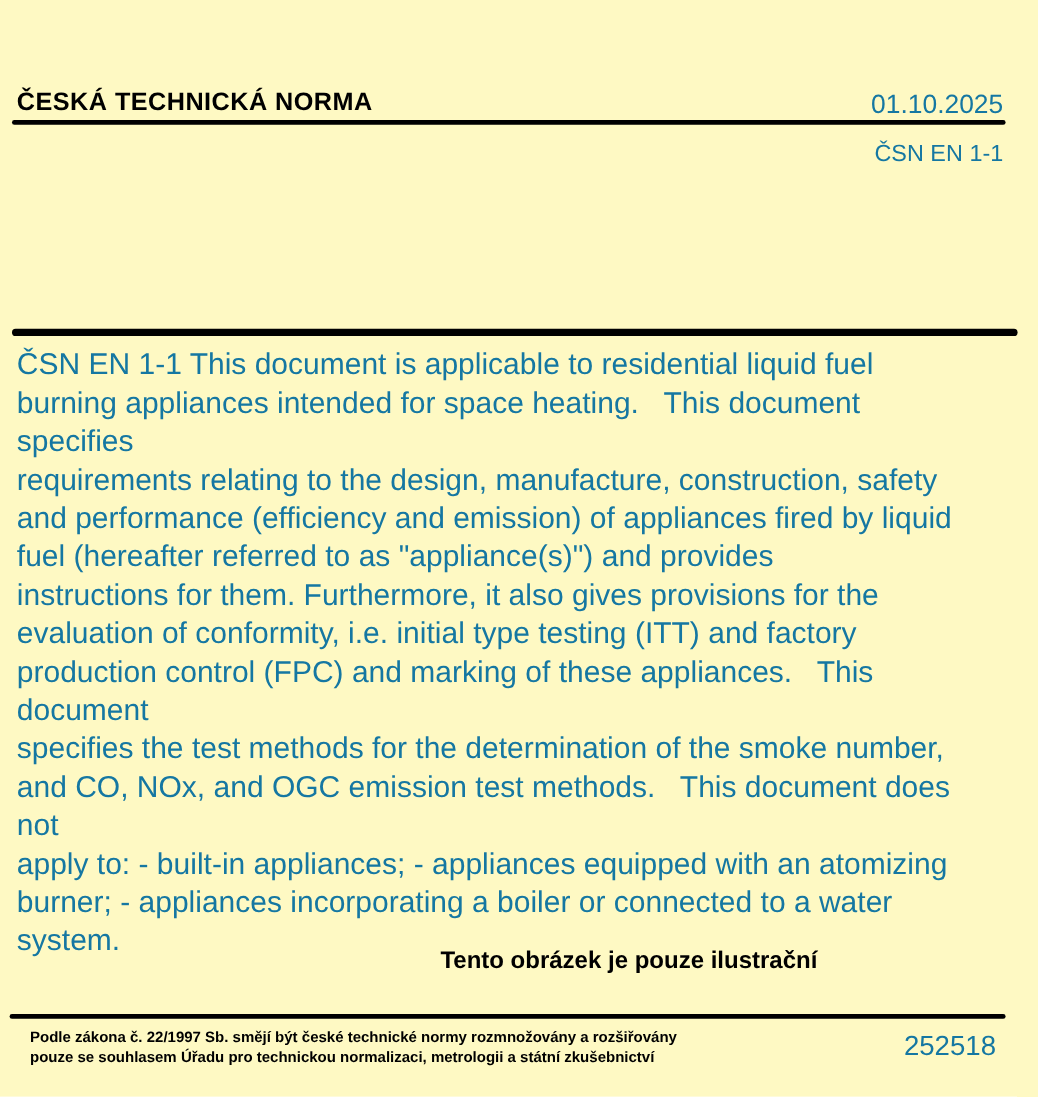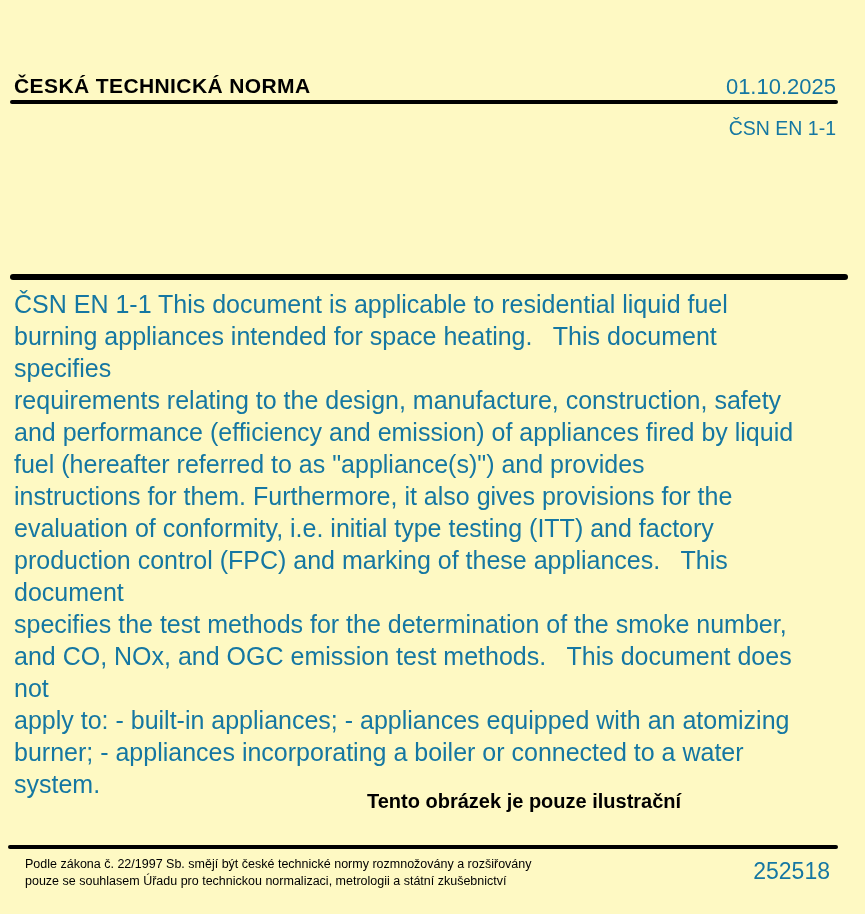--- a/index.html
+++ b/index.html
@@ -49,21 +49,21 @@
   }
 
   .illustrative-note {
     position:absolute; left:347px; top:789px;
     font-size:20px; font-weight:bold; color:#000;
     line-height:24px; white-space:nowrap;margin-left:20px;
   }
 
   .footer-legal {
     position:absolute; left:25px; top:856px;
-    font-size:12.5px; font-weight:normal; color:#000;
+    font-size:12.5px; font-weight:bold; color:#000;
     line-height:16.5px; white-space:pre-line;
   }
   .footer-code {
     position:absolute; right:35px; top:857px;
     font-size:23px; color:var(--accent,#1577A2);
     line-height:28px; white-space:nowrap;
   }
 </style>
 </head>
 <body>

